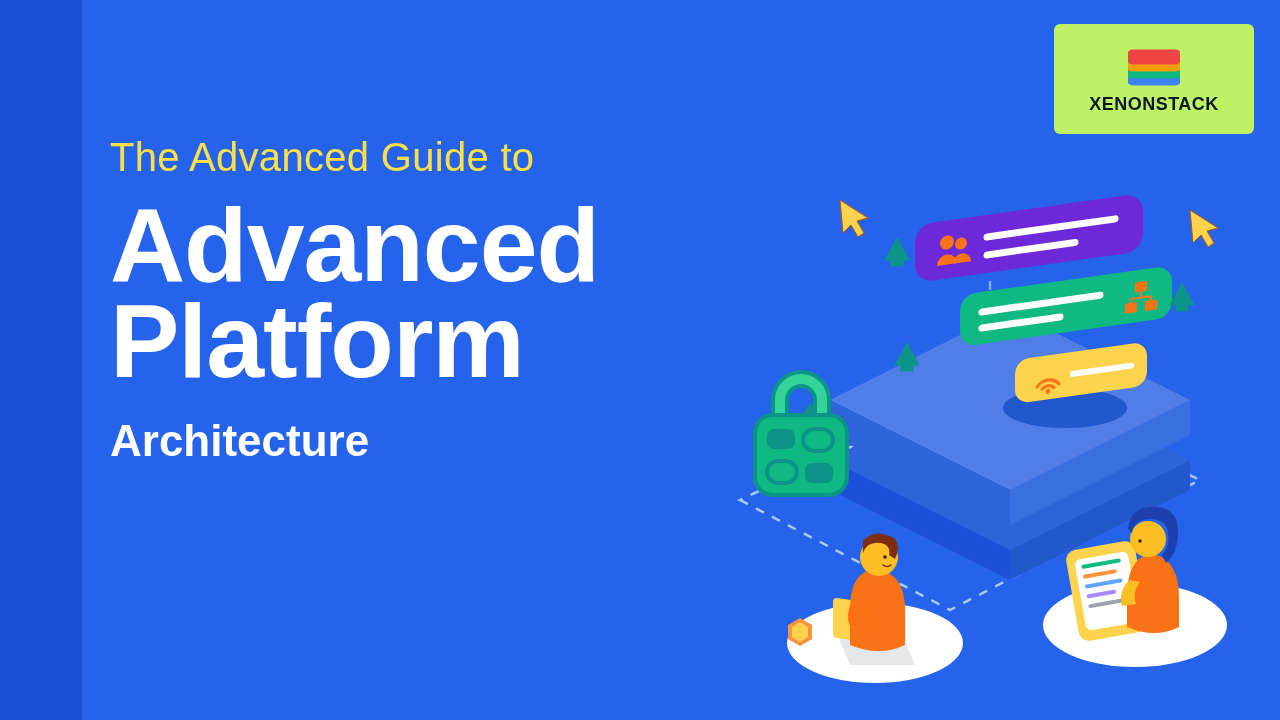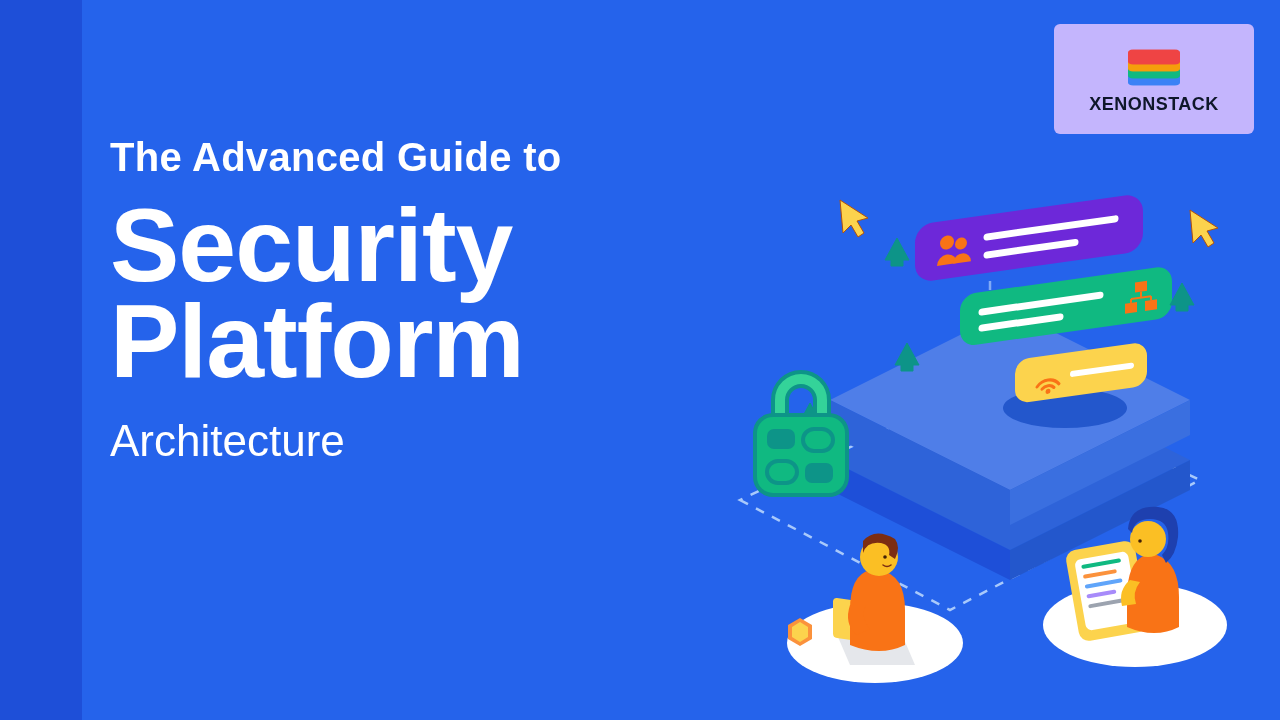--- a/index.html
+++ b/index.html
@@ -1,41 +1,41 @@
 <!DOCTYPE html>
 <html><head>
 <meta charset="utf-8">
 <style>
 *{margin:0;padding:0;box-sizing:border-box}
 body{width:1280px;height:720px;background:#2563eb;overflow:hidden;font-family:-apple-system,BlinkMacSystemFont,'Segoe UI',Helvetica,Arial,sans-serif;position:relative}
 .left-panel{position:absolute;left:0;top:0;width:82px;height:720px;background:#1e4fd8}
 .text-block{position:absolute;left:110px;top:135px;width:560px}
-.overline{color:#ffffff;font-size:40px;font-weight:700;letter-spacing:0.3px;margin-bottom:18px}
+.overline{color:#fde047;font-size:40px;font-weight:400;letter-spacing:0.3px;margin-bottom:18px}
 .title{color:#fff;font-size:104px;font-weight:800;line-height:0.92;letter-spacing:-1px;margin-bottom:26px}
-.subtitle{color:#fff;font-size:44px;font-weight:400;line-height:1.18}
-.logo-card{position:absolute;right:26px;top:24px;width:200px;height:110px;background:#c4b5fd;border-radius:6px;display:flex;flex-direction:column;align-items:center;justify-content:center;gap:6px}
+.subtitle{color:#fff;font-size:44px;font-weight:700;line-height:1.18}
+.logo-card{position:absolute;right:26px;top:24px;width:200px;height:110px;background:#bef264;border-radius:6px;display:flex;flex-direction:column;align-items:center;justify-content:center;gap:6px}
 .logo-stack{position:relative;width:52px;height:44px}
 .layer{position:absolute;left:50%;width:52px;height:26px;transform:translateX(-50%) rotateX(55deg);border-radius:5px}
 .layer.l1{top:0;background:#ef4444}
 .layer.l2{top:7px;background:#f59e0b}
 .layer.l3{top:14px;background:#10b981}
 .layer.l4{top:21px;background:#3b82f6}
 .logo-text{font-size:18px;font-weight:700;color:#0f172a;letter-spacing:0.5px}
 .illus{position:absolute;right:30px;top:150px;width:560px;height:540px}
 svg{display:block}
 </style>
 </head>
 <body>
 
 <div class="left-panel"></div>
 
 <div class="text-block">
   <div class="overline">The Advanced Guide to</div>
   <div class="title">
-    <span>Security</span><br>
+    <span>Advanced</span><br>
     <span>Platform</span>
   </div>
   <div class="subtitle">
     <span>Architecture</span><br>
   </div>
 </div>
 
 <div class="logo-card">
   <div class="logo-stack">
     <div class="layer l4"></div>

